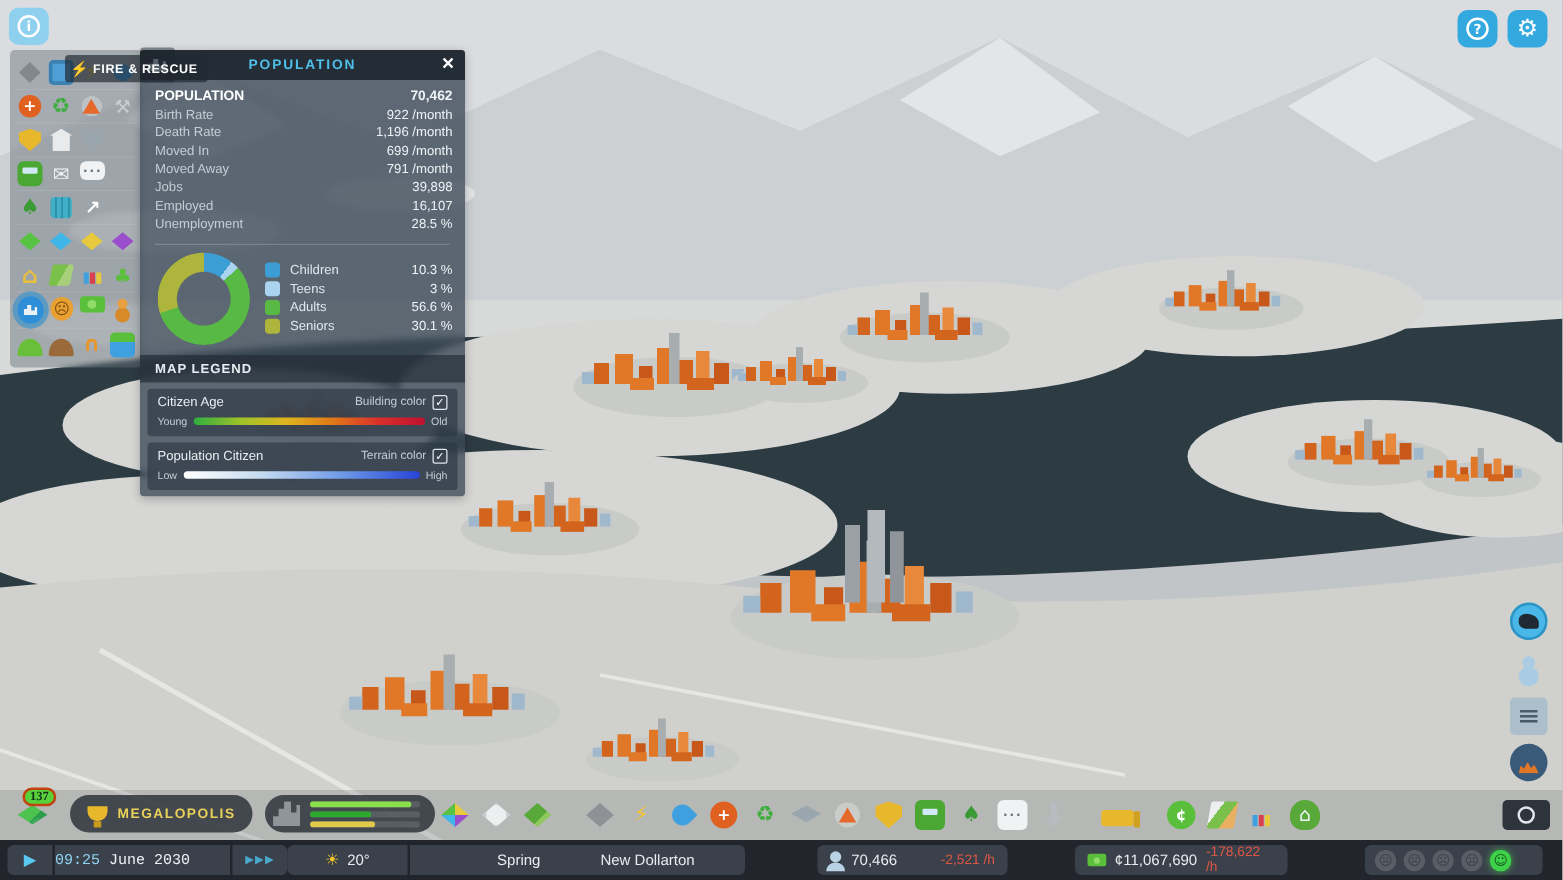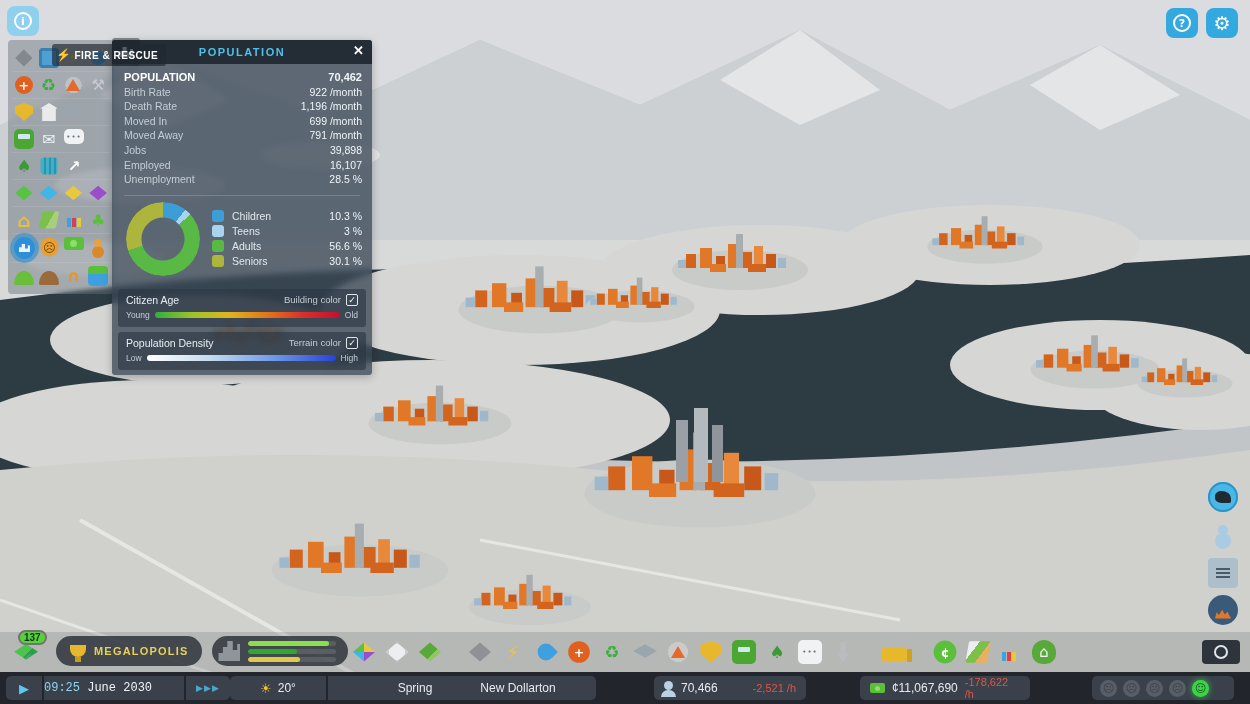--- a/index.html
+++ b/index.html
@@ -141,22 +141,22 @@
 
   
   #toolbar-shade { position:absolute; left:0; bottom:32px; width:100%; height:40px;
     background:rgba(90,95,100,0.22); z-index:5; }
   #left-cluster { position:absolute; left:12px; bottom:38px; display:flex; align-items:center; gap:10px; z-index:7; }
   #xp-wrap { position:relative; width:34px; height:30px; }
   #xp-tiles { position:absolute; left:2px; top:8px; width:24px; height:22px;
     background:linear-gradient(135deg,#4ec24e 0 50%,#2e9e4e 50% 100%); clip-path:polygon(50% 0,100% 35%,50% 70%,0 35%); }
   #xp-tiles::after { content:""; position:absolute; left:4px; top:10px; width:24px; height:16px;
     background:#3fae5e; clip-path:polygon(50% 0,100% 50%,50% 100%,0 50%); opacity:.85; }
-  #xp-badge { position:absolute; left:6px; top:-6px; background:#57d23a; border:2px solid #737373;
-    color:#15301a; border-radius:9px; font-size:10px; font-weight:bold; padding:0 4px; z-index:2; }
+  #xp-badge { position:absolute; left:6px; top:-6px; background:#57d23a; border:2px solid #c2410c;
+    color:#15301a; border-radius:9px; font-size:10px; font-weight:bold; padding:0 4px; z-index:2;font-family:Liberation Serif, serif; }
   .pill { background:rgba(50,56,63,0.88); border-radius:16px; height:30px; display:flex;
     align-items:center; padding:0 14px; gap:8px; cursor:pointer; }
   #trophy { width:16px; height:12px; background:#e8b82c; border-radius:0 0 8px 8px; position:relative; }
   #trophy::after { content:""; position:absolute; left:5px; bottom:-5px; width:6px; height:5px; background:#c89a1e; }
   #milestone-name { color:#e8d05a; font-size:11px; font-weight:bold; letter-spacing:1.2px; }
   #demand-pill { padding:0 12px 0 6px; }
   #demand-icon { width:22px; height:20px; background:#8f959a;
     clip-path:polygon(20% 100%,20% 30%,40% 30%,40% 0,65% 0,65% 45%,85% 45%,85% 15%,100% 15%,100% 100%,0 100%,0 60%,20% 60%); }
   #demand-bars { display:flex; flex-direction:column; gap:3px; width:88px; }
   .demand-track { height:5px; border-radius:3px; background:rgba(255,255,255,0.12); overflow:hidden; }
@@ -408,37 +408,38 @@
           <span class="age-val">56.6 %</span>
         </div>
       <div class="age-row">
           <span class="age-swatch" style="background: rgb(174, 181, 60);"></span>
           <span class="age-label">Seniors</span>
           <span class="age-val">30.1 %</span>
         </div>
     </div>
   </div>
 
+  <div id="legend-strip">MAP LEGEND</div>
 
   <div class="legend-card">
     <div class="legend-head">
       <span class="lh-label">Citizen Age</span>
       <span class="lh-toggle">Building color</span>
       <span class="checkbox">✓</span>
     </div>
     <div class="grad-row">
       <span>Young</span>
       <div class="grad-bar" style="background: linear-gradient(to right, rgb(47, 174, 63), rgb(157, 195, 42), rgb(224, 181, 31), rgb(224, 120, 24), rgb(217, 48, 42), rgb(192, 16, 48));"></div>
       <span>Old</span>
     </div>
   </div>
 
   <div class="legend-card">
     <div class="legend-head">
-      <span class="lh-label">Population Density</span>
+      <span class="lh-label">Population Citizen</span>
       <span class="lh-toggle">Terrain color</span>
       <span class="checkbox">✓</span>
     </div>
     <div class="grad-row">
       <span>Low</span>
       <div class="grad-bar" style="background: linear-gradient(to right, rgb(255, 255, 255), rgb(196, 218, 240), rgb(111, 154, 232), rgb(39, 67, 214));"></div>
       <span>High</span>
     </div>
   </div>
 </div>

